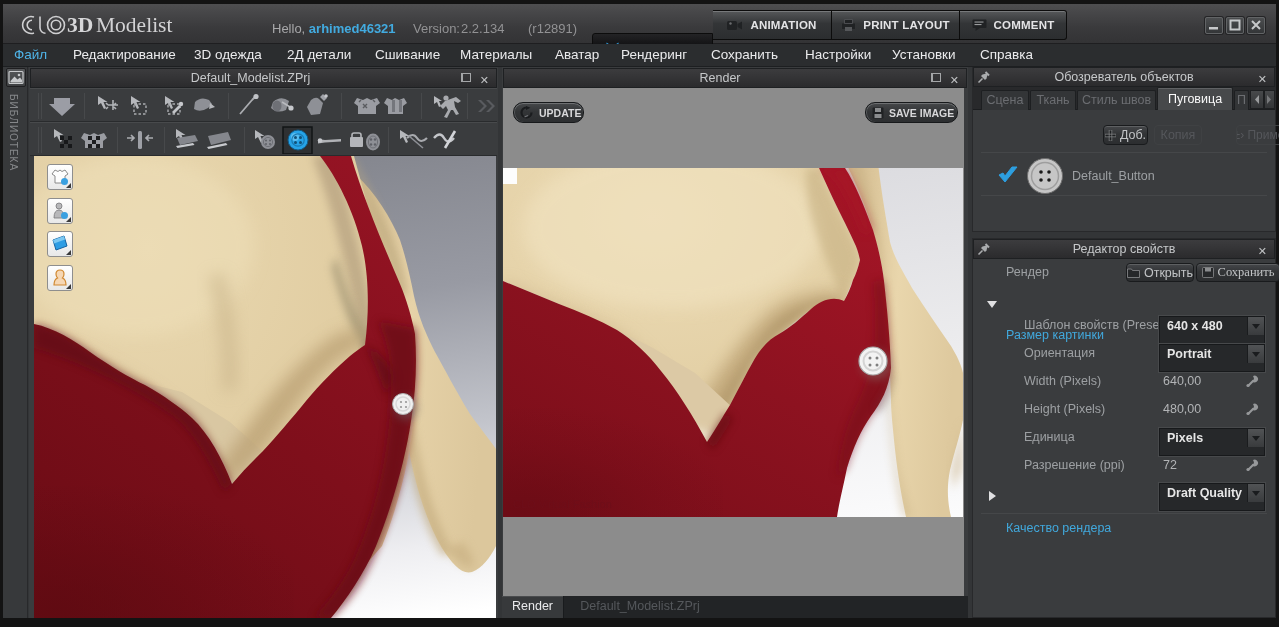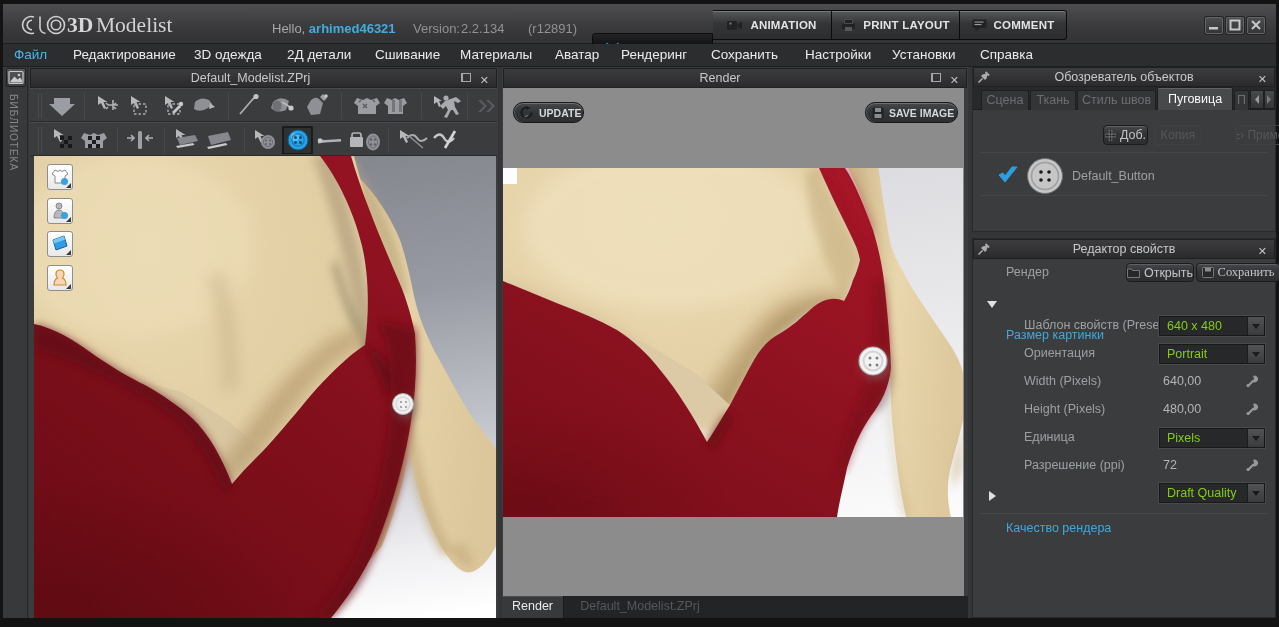--- a/index.html
+++ b/index.html
@@ -64,21 +64,21 @@
 .otab { position:absolute; top:3px; height:20px; background:#333537; border:1px solid #1d1f21; border-bottom:none; color:#6b6d71; font-size:12.5px; text-align:center; line-height:19px; border-radius:2px 2px 0 0; }
 .otab.active { top:0px; height:23px; background:#47494b; color:#fafafa; line-height:22px; box-shadow:inset 0 1px 0 #606264; }
 .navb { position:absolute; top:3px; width:14px; height:19px; background:linear-gradient(#47494b,#333537); border:1px solid #1d1f21; }
 .rbtn { position:absolute; white-space:nowrap; overflow:hidden; background:linear-gradient(#45474a,#323436 45%,#2c2e30); border:1px solid #191b1d; box-shadow:inset 0 1px 0 #5e6062; border-radius:4px; color:#c2c4c6; font-size:12.5px; display:flex; align-items:center; justify-content:center; }
 .rbtn.dis { background:none; border:1px solid #3f4143; box-shadow:none; color:#55575b; }
 #propeditor { left:1px; top:171px; width:304px; height:380px; background:#3a3c3e; border:1px solid #28292b; }
 #pehead { left:0px; top:0px; width:302px; height:20px; }
 .pin { position:absolute; left:3px; top:3px; width:13px; height:13px; }
 .plabel { position:absolute; font-size:12.5px; color:#9da0a3; }
 .pval { position:absolute; font-size:12.5px; color:#b2b4b6; }
-.dropdown { position:absolute; height:20px; background:#26282a; border:1px solid #17191b; box-shadow:0 0 0 1px #47494b; color:#84cc16; font-size:12.5px; line-height:18px; padding-left:7px; }
+.dropdown { position:absolute; height:28px; background:#26282a; border:1px solid #17191b; box-shadow:0 0 0 1px #47494b; color:#e5e5e5; font-size:12.5px; line-height:18px; padding-left:7px;font-weight:bold; }
 .dropdown .arr { position:absolute; right:0px; top:0px; width:17px; height:18px; background:linear-gradient(#515355,#393b3d); border-left:1px solid #1a1c1e; }
 .dropdown .arr:after { content:""; position:absolute; left:4px; top:7px; border-left:4px solid transparent; border-right:4px solid transparent; border-top:5px solid #1a1c1e; }
 .psep { position:absolute; left:8px; width:286px; height:1px; background:#454749; }
 .blue { color:#41a8dc;margin-top:36px; }
 .tri-r { display:inline-block; width:0; height:0; border-top:5px solid transparent; border-bottom:5px solid transparent; border-left:7px solid #e8e8ea; }
 .tri-d { display:inline-block; width:0; height:0; border-left:5px solid transparent; border-right:5px solid transparent; border-top:7px solid #e8e8ea; }
 .wrench { position:absolute; width:14px; height:14px; }
 </style>
 </head>
 <body>

